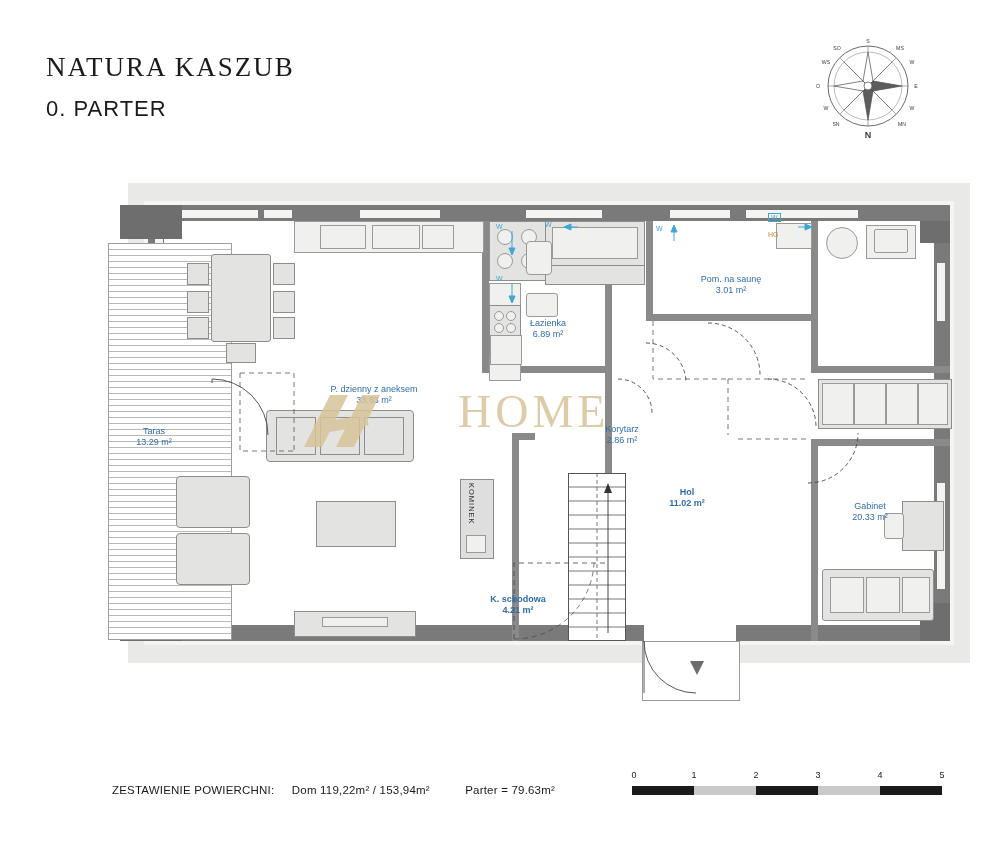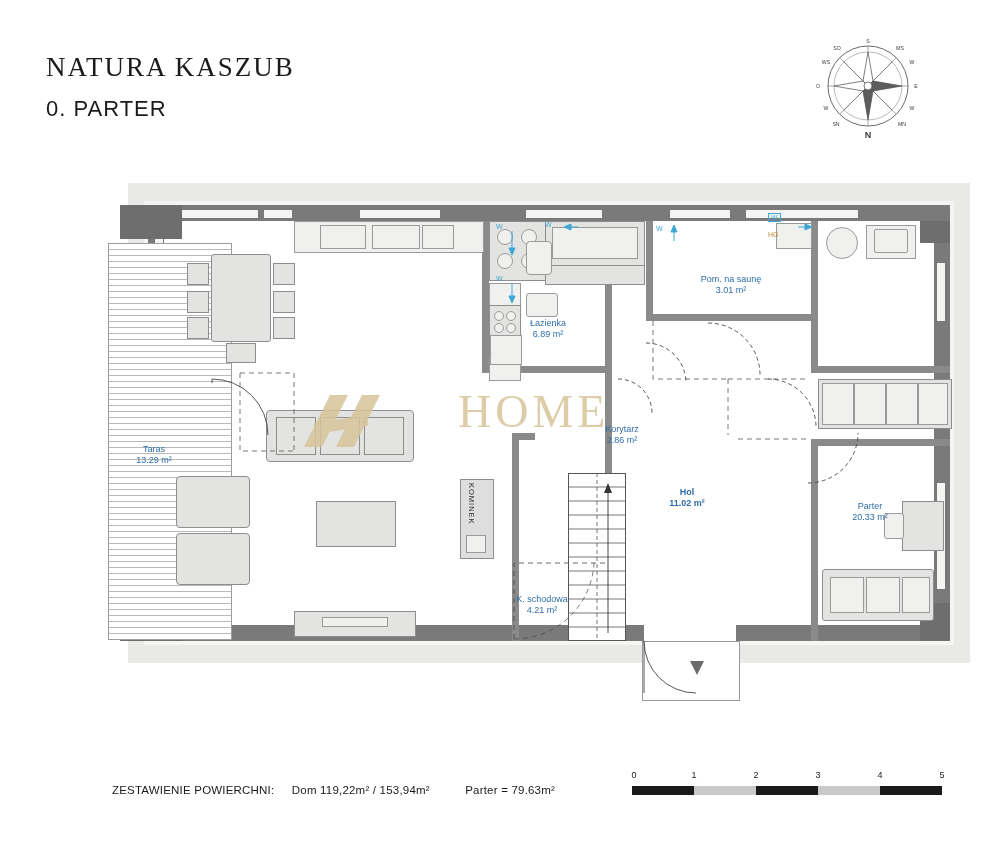--- a/index.html
+++ b/index.html
@@ -399,45 +399,49 @@
     <polygon points="582,478 596,478 589,492" fill="#6c6c6c"></polygon>
   </svg>
 
   <div class="abs" style="left:388px; top:40px; font-size:7px; color:#3fa7d6;">W</div>
   <div class="abs" style="left:388px; top:92px; font-size:7px; color:#3fa7d6;">W</div>
   <div class="abs" style="left:437px; top:38px; font-size:7px; color:#3fa7d6;">W</div>
   <div class="abs" style="left:548px; top:42px; font-size:7px; color:#3fa7d6;">W</div>
   <div class="abs" style="left:660px; top:30px; font-size:7px; color:#3fa7d6; border:1px solid #3fa7d6; padding:0 2px;">W</div>
   <div class="abs" style="left:660px; top:48px; font-size:7px; color:#c08a2e;">HG</div>
 
-  <div class="lbl" style="left:0px; top:243px; width:92px;margin-top:18px;">
+  <div class="lbl" style="left:0px; top:243px; width:92px;">
     <span class="nm">Taras</span>
     <span class="ar">13.29 m²</span>
+  </div>
+  <div class="lbl" style="left:178px; top:201px; width:176px;">
+    <span class="nm">P. dzienny z aneksem</span>
+    <span class="ar">33.83 m²</span>
   </div>
   <div class="lbl" style="left:390px; top:135px; width:100px;">
     <span class="nm">Łazienka</span>
     <span class="ar">6.89 m²</span>
   </div>
   <div class="lbl" style="left:560px; top:91px; width:126px;">
     <span class="nm">Pom. na saunę</span>
     <span class="ar">3.01 m²</span>
   </div>
   <div class="lbl" style="left:462px; top:241px; width:104px;">
     <span class="nm">Korytarz</span>
     <span class="ar">2.86 m²</span>
   </div>
   <div class="lbl" style="left:528px; top:304px; width:102px;font-weight:bold;">
     <span class="nm">Hol</span>
     <span class="ar">11.02 m²</span>
   </div>
   <div class="lbl" style="left:712px; top:318px; width:100px;">
-    <span class="nm">Parter</span>
+    <span class="nm">Gabinet</span>
     <span class="ar">20.33 m²</span>
   </div>
-  <div class="lbl" style="left:380px; top:411px; width:108px;">
+  <div class="lbl" style="left:356px; top:411px; width:108px;font-weight:bold;">
     <span class="nm">K. schodowa</span>
     <span class="ar">4.21 m²</span>
   </div>
 </div>
 
 <div class="abs" id="watermark">
   <svg width="170" height="80" viewBox="0 0 170 80" style="position:absolute;left:0;top:0;">
     <g fill="#d8c49a" opacity="0.85">
       <polygon points="14,72 40,20 58,20 32,72"></polygon>
       <polygon points="46,72 72,20 90,20 64,72"></polygon>

